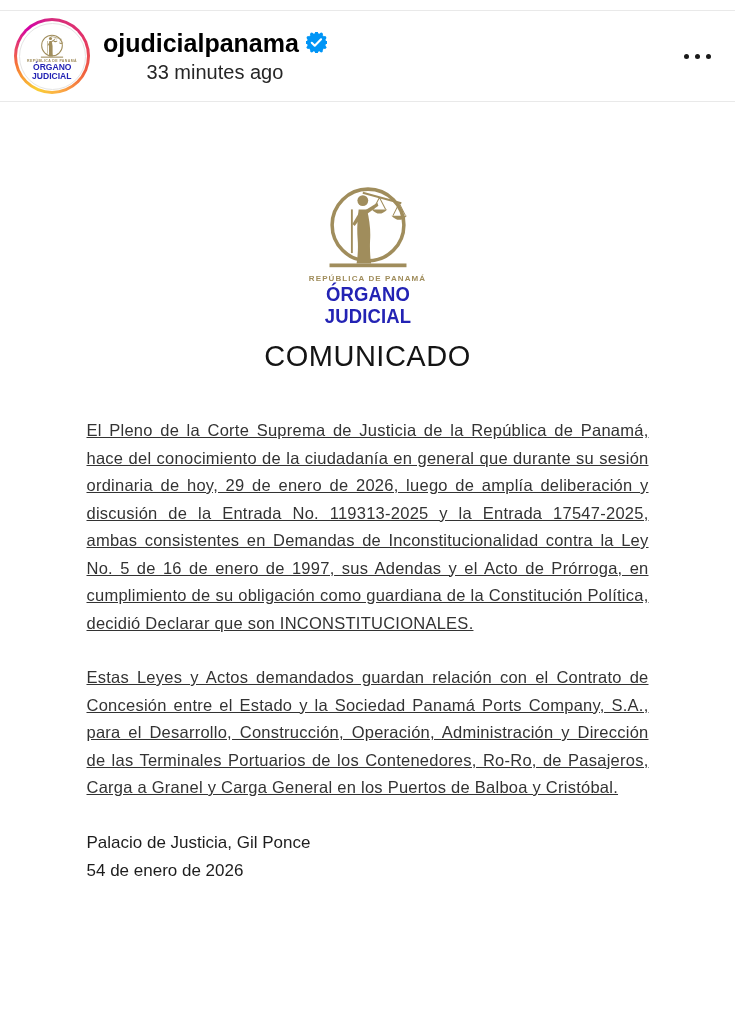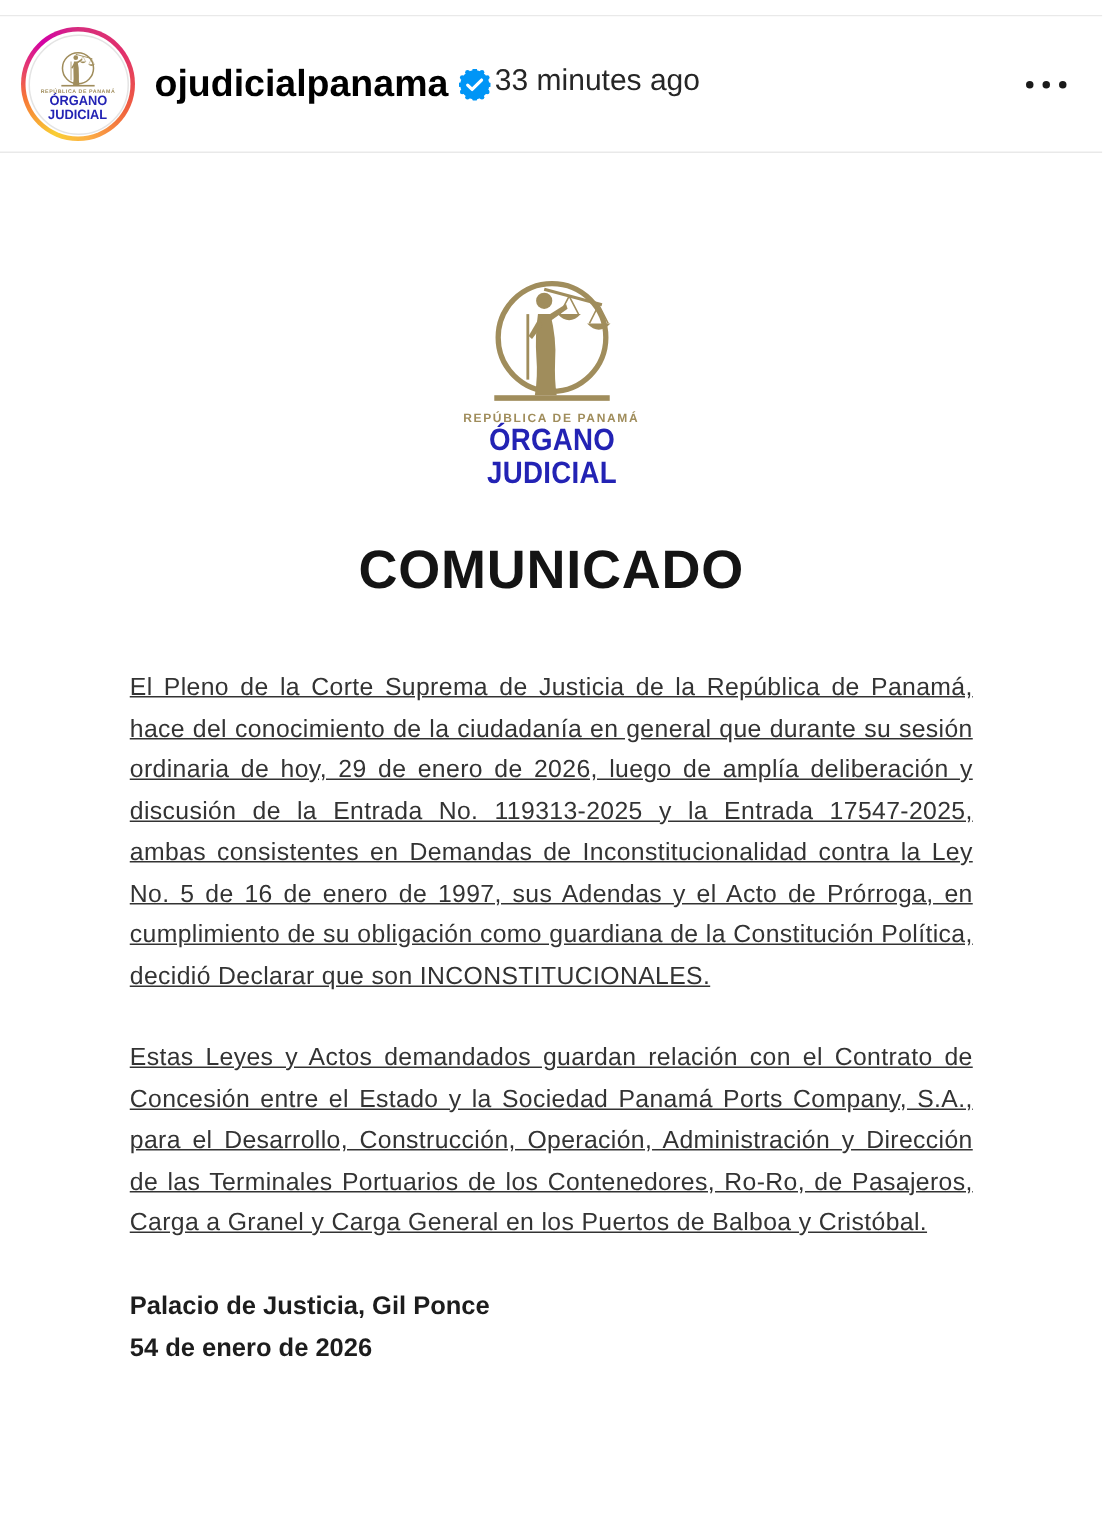--- a/index.html
+++ b/index.html
@@ -19,42 +19,42 @@
     background:conic-gradient(from 0deg,#d62e7d 0deg,#e1306c 55deg,#f0633c 120deg,#fcaf45 170deg,#f9ce34 205deg,#f77737 255deg,#d300a5 320deg,#d62e7d 360deg);
     display:flex;align-items:center;justify-content:center;
   }
   .avatar-gap{width:70px;height:70px;border-radius:50%;background:#fff;display:flex;align-items:center;justify-content:center;}
   .avatar-pic{
     width:65px;height:65px;border-radius:50%;border:1px solid #e4e4e4;background:#fff;
     display:flex;flex-direction:column;align-items:center;justify-content:center;overflow:hidden;
   }
   .mini-country{font-size:3.5px;font-weight:bold;color:#a08d5c;letter-spacing:.4px;line-height:4px;white-space:nowrap;}
   .mini-org{font-size:9px;font-weight:800;color:#2323b4;line-height:8.5px;letter-spacing:0;transform:scaleX(.95);white-space:nowrap;}
-  .header-text{margin-left:13px;display:flex;flex-direction:row;justify-content:center;gap:3px;min-width:0;}
+  .header-text{margin-left:13px;display:flex;flex-direction:column;justify-content:center;gap:3px;min-width:0;}
   .username-row{display:flex;align-items:center;gap:7px;}
   .username{font-size:25px;font-weight:700;color:#000;line-height:28px;}
-  .timestamp{font-size:20px;color:#262626;line-height:24px;}
+  .timestamp{font-size:20px;color:#262626;line-height:24px;text-align:center;}
   .spacer{flex:1;}
   .more-btn{display:flex;gap:6px;align-items:center;padding:8px 2px;cursor:pointer;}
   .more-btn .dot{width:5px;height:5px;border-radius:50%;background:#1a1a1a;}
   
   .post{position:relative;height:918px;background:#fff;}
   .logo-block{width:140px;margin:76px auto 0;text-align:center;}
   .logo-art{width:104px;height:94px;display:block;margin:0 auto;}
   .logo-country{font-size:8px;font-weight:bold;color:#a08d5c;letter-spacing:1.1px;margin-top:2px;white-space:nowrap;}
   .logo-org{font-size:20.5px;font-weight:800;color:#2323b4;line-height:22px;letter-spacing:.2px;transform:scaleX(.9);}
   .doc-title{
-    text-align:center;margin-top:32px;font-size:36px;font-weight:700;color:#141414;letter-spacing:.5px;
+    text-align:center;margin-top:13px;font-size:29px;font-weight:400;color:#141414;letter-spacing:.5px;
   }
   .doc-body{width:562px;margin:44px auto 0;}
   .doc-body p{
     margin:0 0 27px 0;text-align:justify;color:#333333;
     font-size:16.5px;line-height:27.5px;letter-spacing:.25px;text-decoration:underline;
   }
-  .signature{width:562px;margin:17px auto 0;color:#1d1d1d;font-weight:700;font-size:17px;line-height:28px;}
+  .signature{width:562px;margin:17px auto 0;color:#1d1d1d;font-weight:400;font-size:17px;line-height:28px;}
   
   .bottom-art{position:absolute;left:0;right:0;bottom:0;height:130px;pointer-events:none;}
   .band{position:absolute;inset:0;}
   .band-cyan{background:#0bc7f6;clip-path:polygon(0 101%,100% 64%,100% 100%,0 100%);}
   .band-navy{background:#0d168f;clip-path:polygon(0 67%,100% 115%,100% 100%,0 100%);}
   .hidden-defs{position:absolute;width:0;height:0;overflow:hidden;}
 </style>
 </head>
 <body>
 

